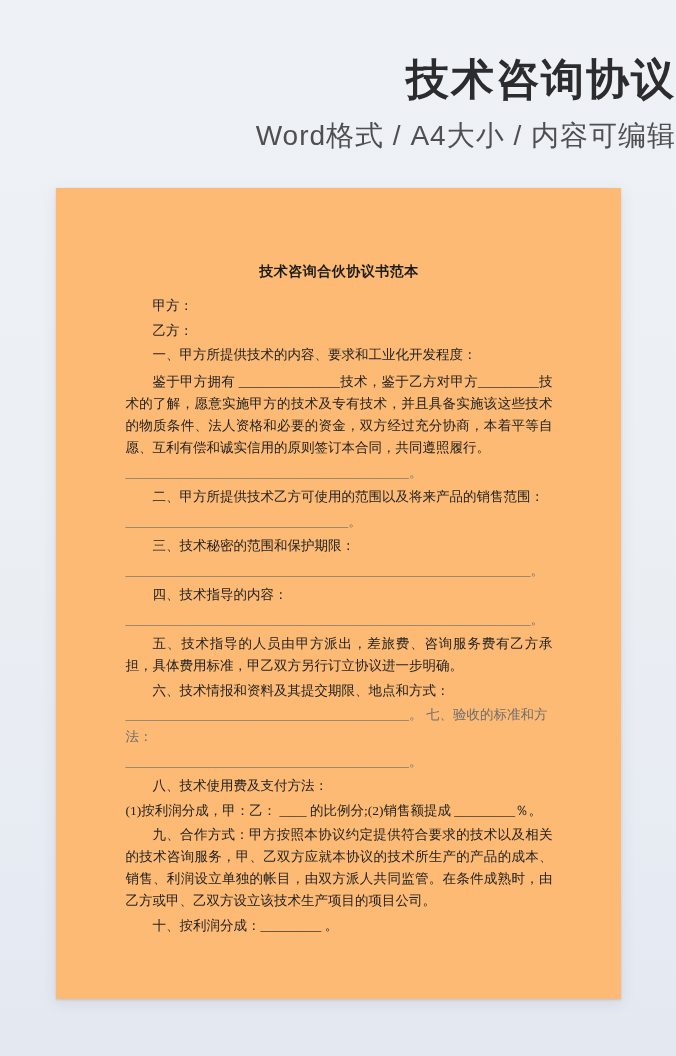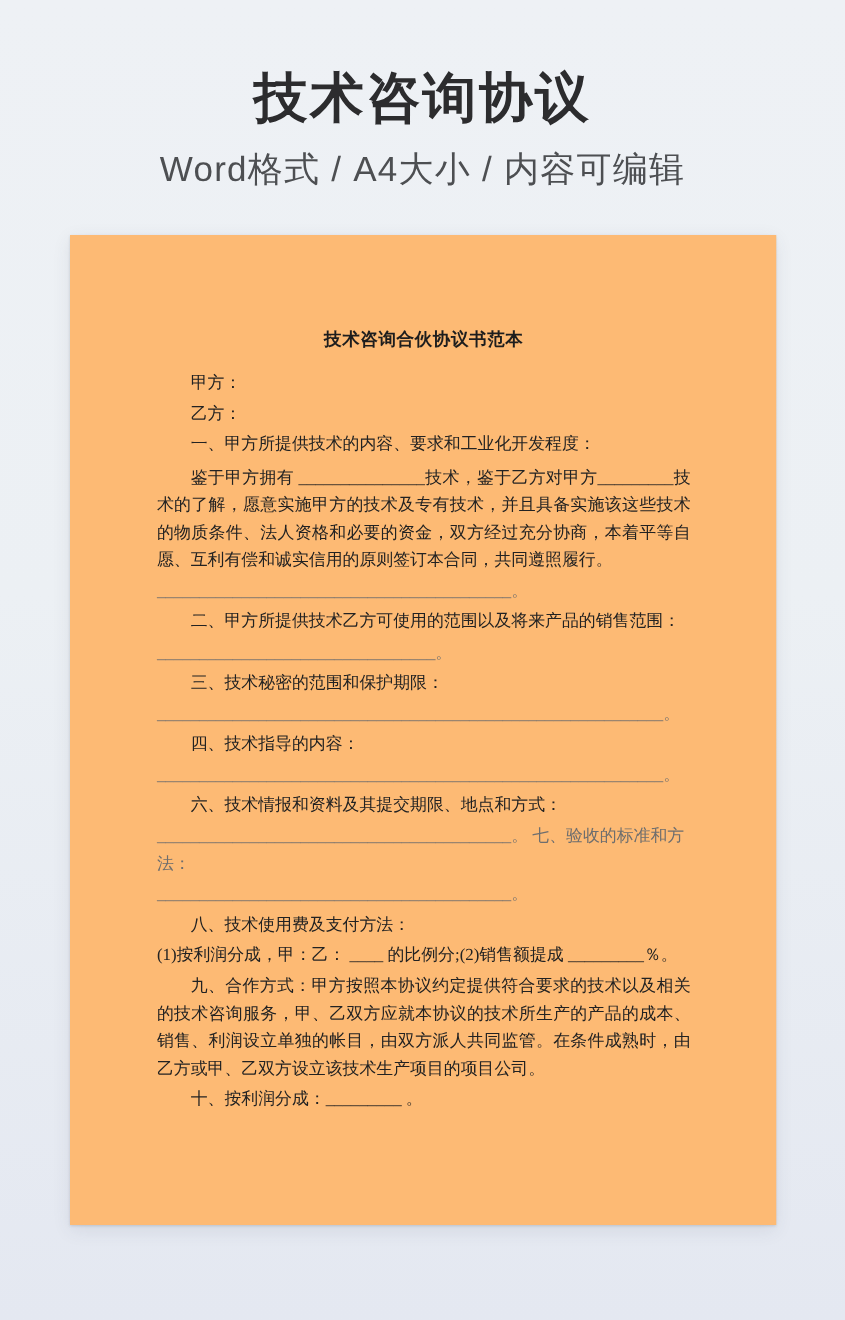--- a/index.html
+++ b/index.html
@@ -8,21 +8,21 @@
   }
   body {
     width: 676px;
     height: 1056px;
     background: linear-gradient(180deg, #eef1f5 0%, #ecf0f4 45%, #e4e8f1 100%);
     font-family: "Liberation Sans", sans-serif;
     overflow: hidden;
   }
   .template-header {
     padding-top: 56px;
-    text-align: center;
+    text-align: right;
   }
   .template-title {
     font-size: 43px;
     font-weight: 700;
     color: #2c2c2e;
     letter-spacing: 2px;
     line-height: 1.1;
     margin: 0;
   }
   .template-subtitle {
@@ -91,20 +91,21 @@
 
   <p class="p indent">二、甲方所提供技术乙方可使用的范围以及将来产品的销售范围：</p>
   <p class="p blank-line">_________________________________。</p>
 
   <p class="p indent">三、技术秘密的范围和保护期限：</p>
   <p class="p blank-line">____________________________________________________________。</p>
 
   <p class="p indent">四、技术指导的内容：</p>
   <p class="p blank-line">____________________________________________________________。</p>
 
+  <p class="p indent justify">五、技术指导的人员由甲方派出，差旅费、咨询服务费有乙方承担，具体费用标准，甲乙双方另行订立协议进一步明确。</p>
 
   <p class="p indent">六、技术情报和资料及其提交期限、地点和方式：</p>
   <p class="p blank-line">__________________________________________。 七、验收的标准和方法：</p>
   <p class="p blank-line">__________________________________________。</p>
 
   <p class="p indent">八、技术使用费及支付方法：</p>
   <p class="p">(1)按利润分成，甲：乙： ____ 的比例分;(2)销售额提成 _________％。</p>
 
   <p class="p indent justify">九、合作方式：甲方按照本协议约定提供符合要求的技术以及相关的技术咨询服务，甲、乙双方应就本协议的技术所生产的产品的成本、销售、利润设立单独的帐目，由双方派人共同监管。在条件成熟时，由乙方或甲、乙双方设立该技术生产项目的项目公司。</p>
 

